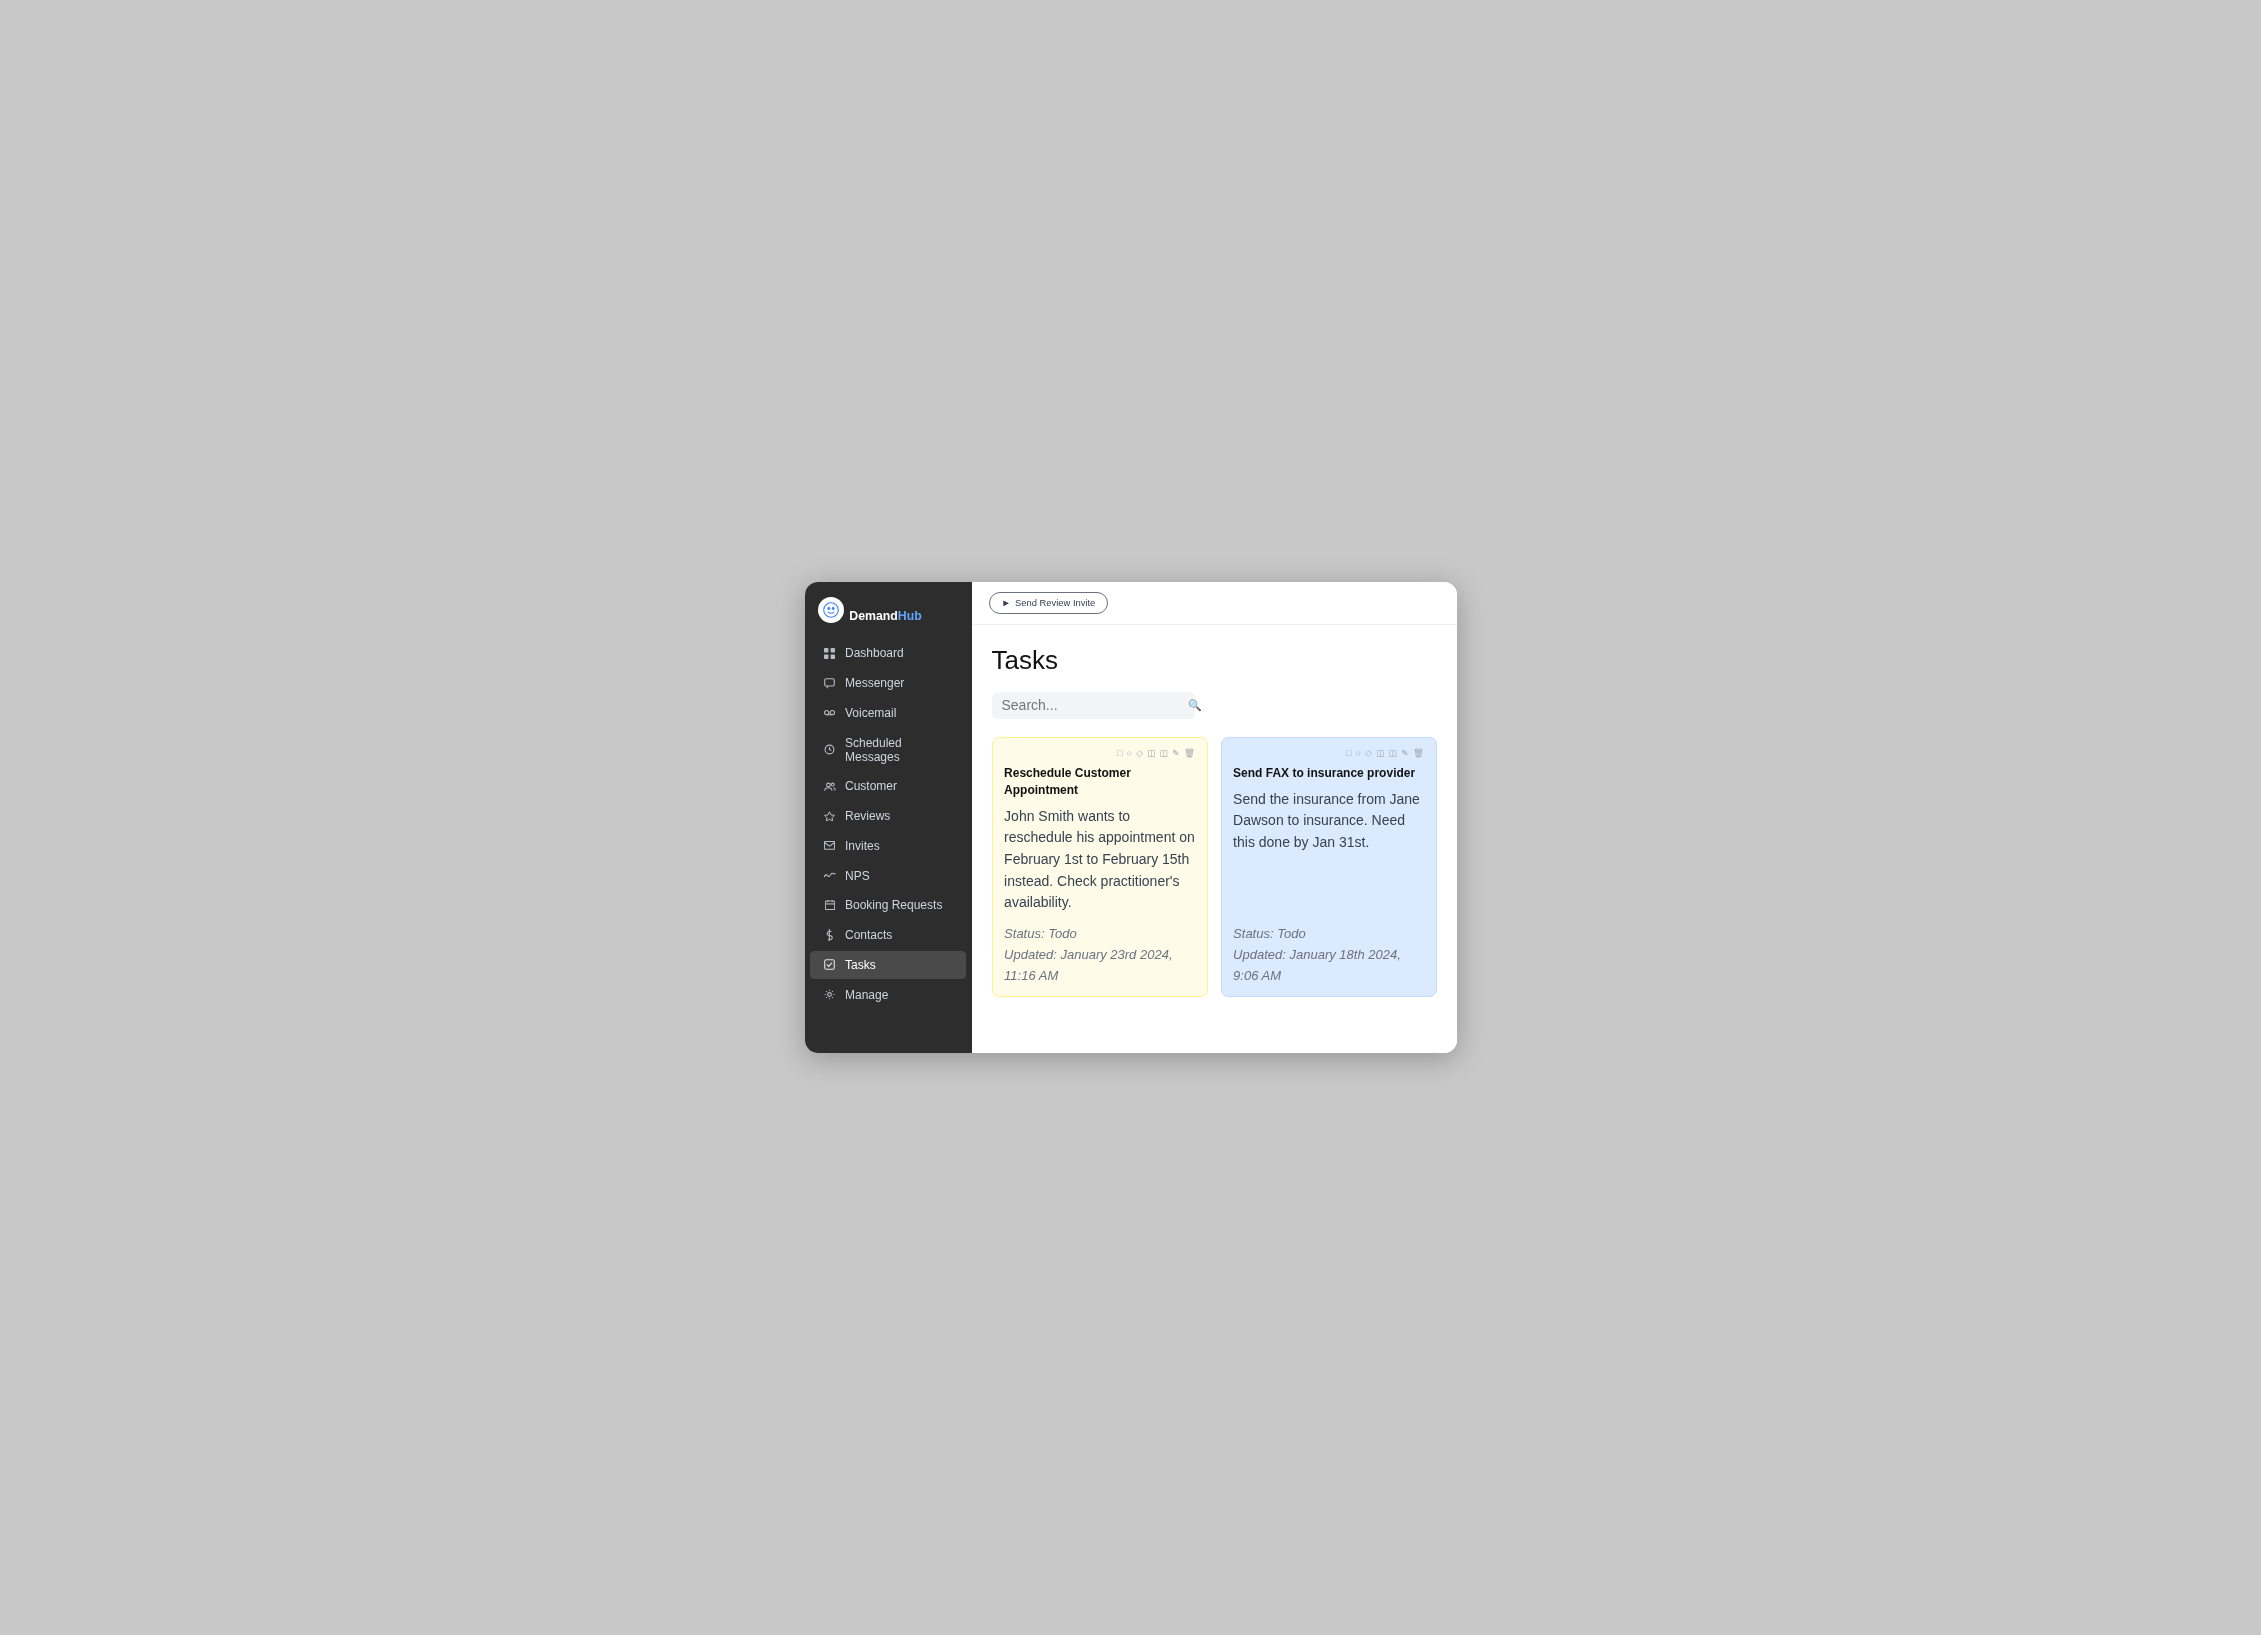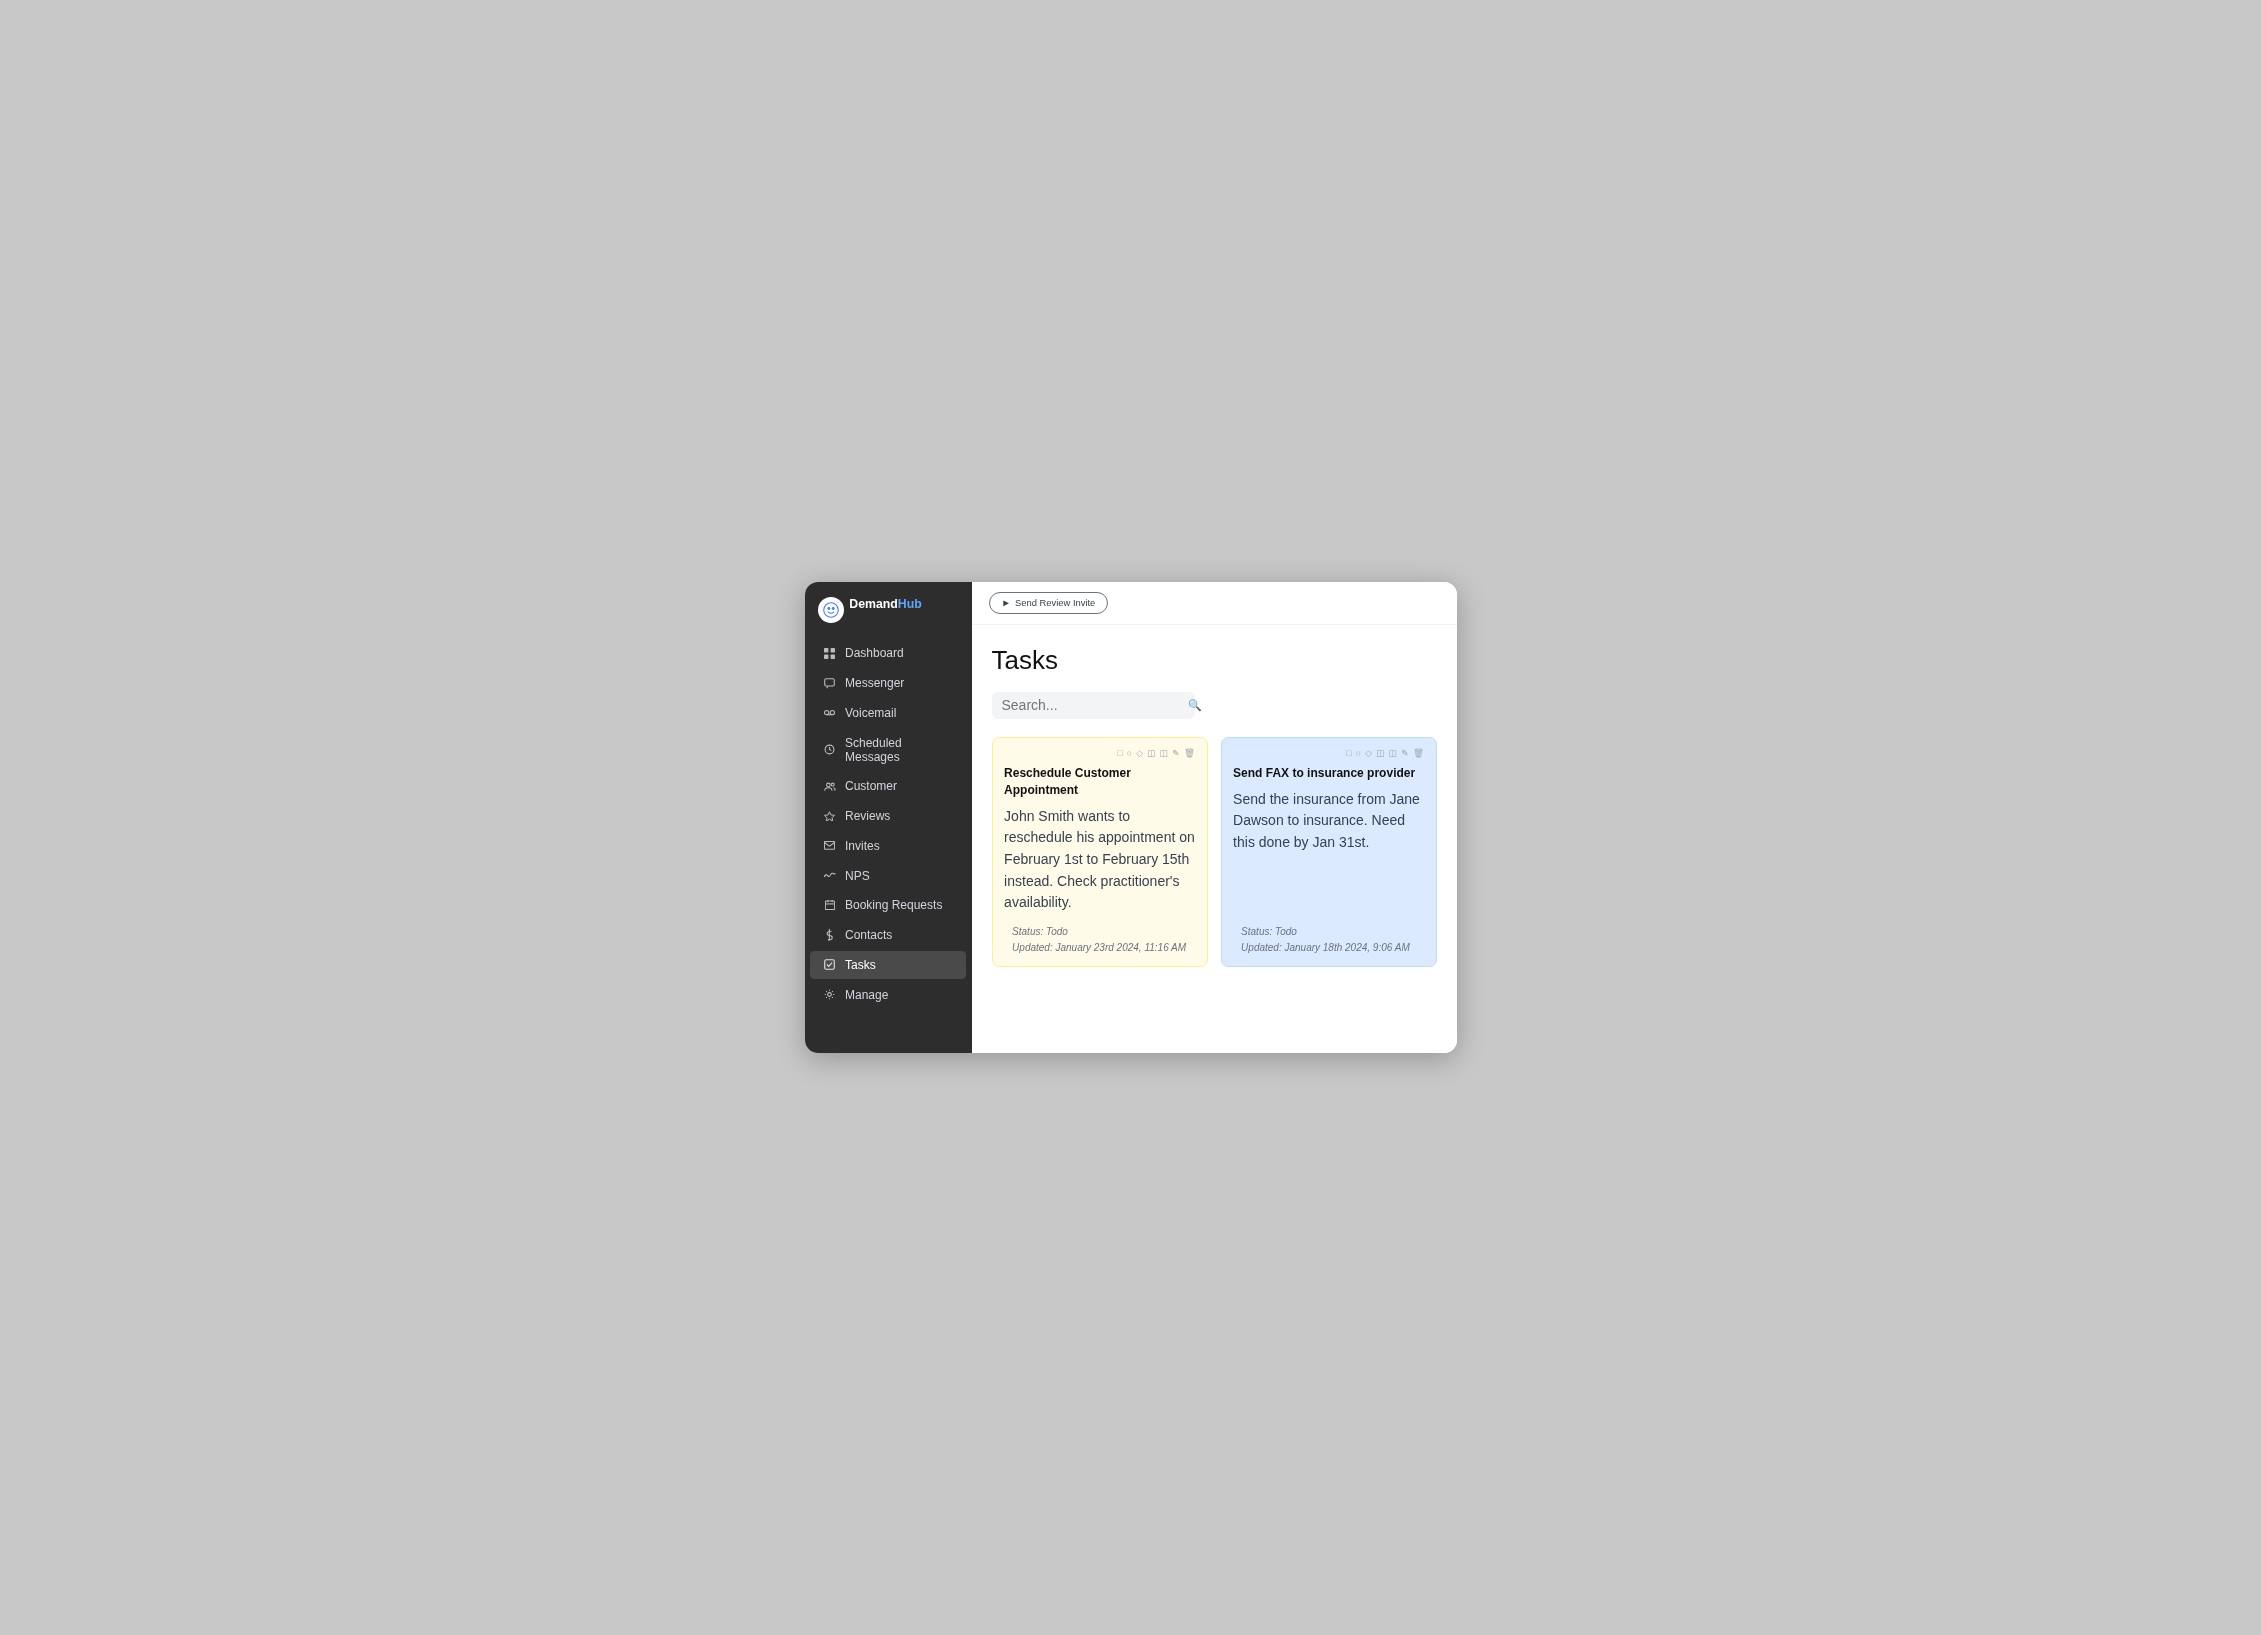--- a/index.html
+++ b/index.html
@@ -24,21 +24,21 @@
     .sidebar {
       width: 167px;
       min-width: 167px;
       background: #2d2d2d;
       display: flex;
       flex-direction: column;
       padding: 0;
     }
     .sidebar-logo {
       display: flex;
-      align-items: flex-start;
+      align-items: flex-end;
       gap: 5.8px;
       padding: 14.5px 13px 13px 13px;
     }
     .logo-icon {
       width: 26px;
       height: 26px;
       background: #fff;
       border-radius: 50%;
       display: flex;
       align-items: center;
@@ -176,25 +176,24 @@
       line-height: 1.4;
     }
     .card-body {
       font-size: 14px;
       color: #374151;
       line-height: 1.55;
       flex: 1;
     }
     .card-footer {
       margin-top: 10px;
-      font-size: 10px;
+      font-size: 13px;
       color: #6b7280;
       font-style: italic;
       line-height: 1.6;
-      margin-left: 8px;
     }
   </style>
 </head>
 <body>
 
 <div class="window">
 
   <div class="sidebar">
     <div class="sidebar-logo">
       <div class="logo-icon">

